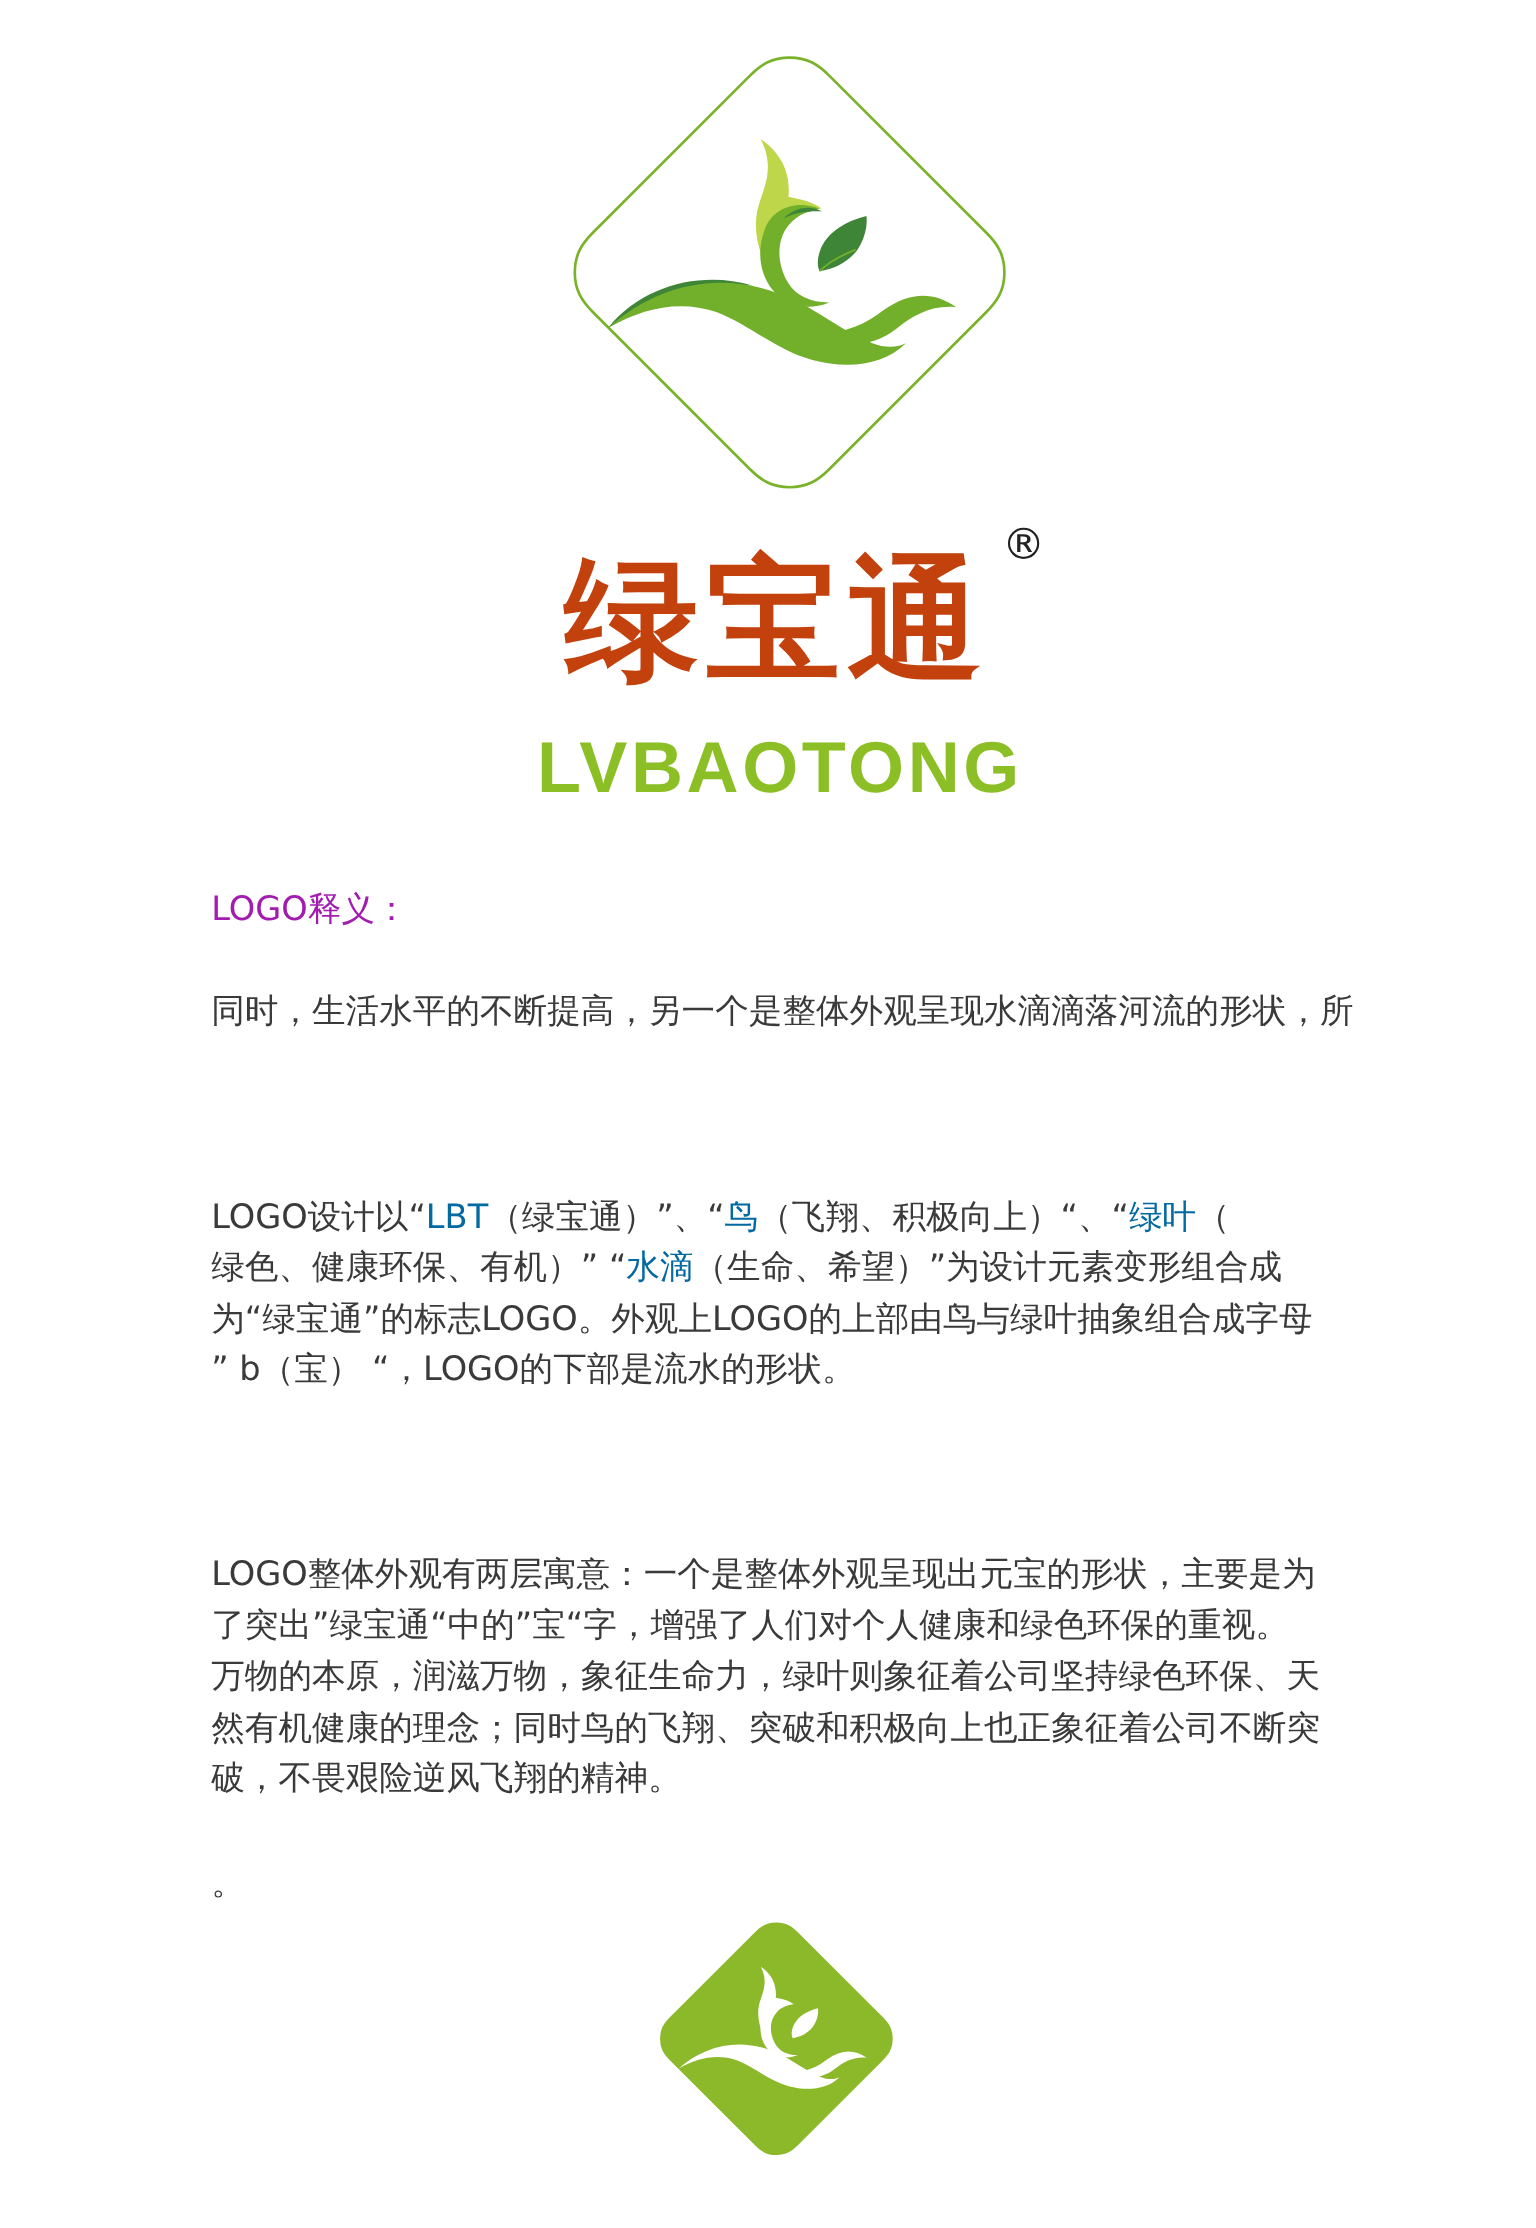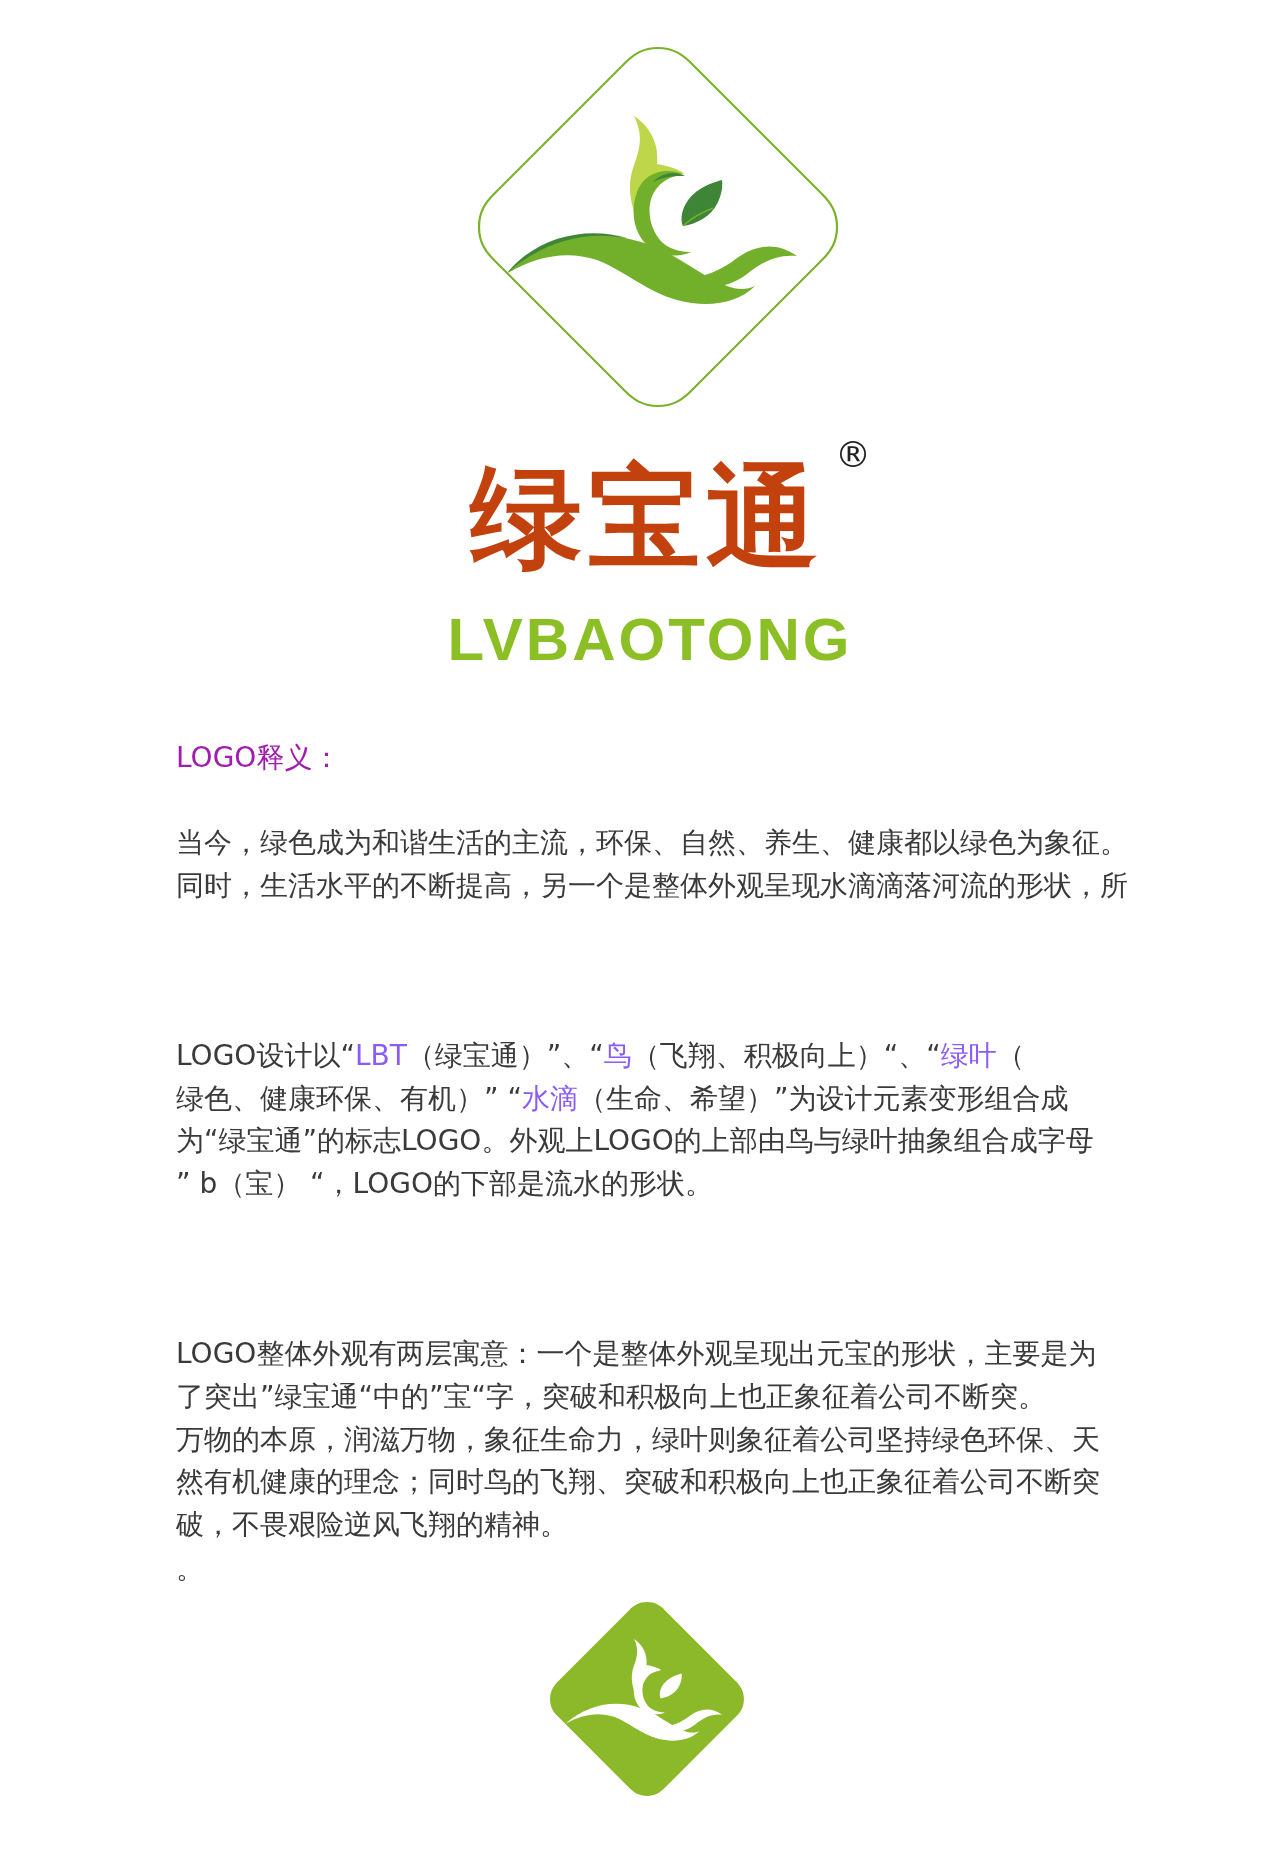--- a/index.html
+++ b/index.html
@@ -76,21 +76,21 @@
     .heading {
       color: #a21caf;
       margin: 0;
     }
     .para {
       margin: 0;
       white-space: pre-line;
     }
     .line { display: block; white-space: nowrap; }
     .gap { display: block; height: 42.6px; }
-    .hl { color: #8b5cf6; }
+    .hl { color: #0369a1; }
 
     #lone-period {
       left: 176px;
       top: 1548px;
       font-size: 28px;
       line-height: 42px;
       color: #3a3a3a;
     }
 
     
@@ -128,33 +128,33 @@
 
 <div id="wordmark-cn" class="abs">绿宝通</div>
 <div id="registered-mark" class="abs">®</div>
 
 <div id="wordmark-en" class="abs">LVBAOTONG</div>
 
 <div id="content" class="abs">
   <p class="heading">LOGO释义：</p>
 
   <p class="para">
-    <span class="line">当今，绿色成为和谐生活的主流，环保、自然、养生、健康都以绿色为象征。</span><span class="line">同时，生活水平的不断提高，另一个是整体外观呈现水滴滴落河流的形状，所</span>
+    <span class="line">同时，生活水平的不断提高，另一个是整体外观呈现水滴滴落河流的形状，所</span>
   </p>
 
   <span class="gap"></span>
 
   <p class="para">
     <span class="line"><span>LOGO设计以“</span><span class="hl">LBT</span><span>（绿宝通）”、“</span><span class="hl">鸟</span><span>（飞翔、积极向上）“、“</span><span class="hl">绿叶</span><span>（</span></span><span class="line"><span>绿色、健康环保、有机）” “</span><span class="hl">水滴</span><span>（生命、希望）”为设计元素变形组合成</span></span><span class="line">为“绿宝通”的标志LOGO。外观上LOGO的上部由鸟与绿叶抽象组合成字母</span><span class="line">” b（宝） “，LOGO的下部是流水的形状。</span>
   </p>
 
   <span class="gap"></span>
 
   <p class="para">
-    <span class="line">LOGO整体外观有两层寓意：一个是整体外观呈现出元宝的形状，主要是为</span><span class="line">了突出”绿宝通“中的”宝“字，突破和积极向上也正象征着公司不断突。</span><span class="line">万物的本原，润滋万物，象征生命力，绿叶则象征着公司坚持绿色环保、天</span><span class="line">然有机健康的理念；同时鸟的飞翔、突破和积极向上也正象征着公司不断突</span><span class="line">破，不畏艰险逆风飞翔的精神。</span>
+    <span class="line">LOGO整体外观有两层寓意：一个是整体外观呈现出元宝的形状，主要是为</span><span class="line">了突出”绿宝通“中的”宝“字，增强了人们对个人健康和绿色环保的重视。</span><span class="line">万物的本原，润滋万物，象征生命力，绿叶则象征着公司坚持绿色环保、天</span><span class="line">然有机健康的理念；同时鸟的飞翔、突破和积极向上也正象征着公司不断突</span><span class="line">破，不畏艰险逆风飞翔的精神。</span>
   </p>
 </div>
 
 <div id="lone-period" class="abs">。</div>
 
 <div id="logo-bottom" class="abs">
   <svg width="196" height="196" viewBox="0 0 362 362">
     <path d="M181 2 C196 2 205 8 214 17 L345 148 C354 157 360 166 360 181 C360 196 354 205 345 214 L214 345 C205 354 196 360 181 360 C166 360 157 354 148 345 L17 214 C8 205 2 196 2 181 C2 166 8 157 17 148 L148 17 C157 8 166 2 181 2 Z" fill="#8cb92a"></path>
     <path d="M157 70 C175 82 182 100 180 118 C190 120 200 122 208 128 C196 126 184 128 176 134 C162 146 158 166 164 182 C158 170 150 150 154 130 C158 112 170 96 157 70 Z" fill="#ffffff"></path>
     <path d="M206 128 C186 120 166 128 160 146 C152 168 158 192 176 204 C186 210 200 212 214 206 C198 206 186 200 180 190 C170 174 170 154 180 142 C188 132 198 130 206 128 Z" fill="#ffffff"></path>

